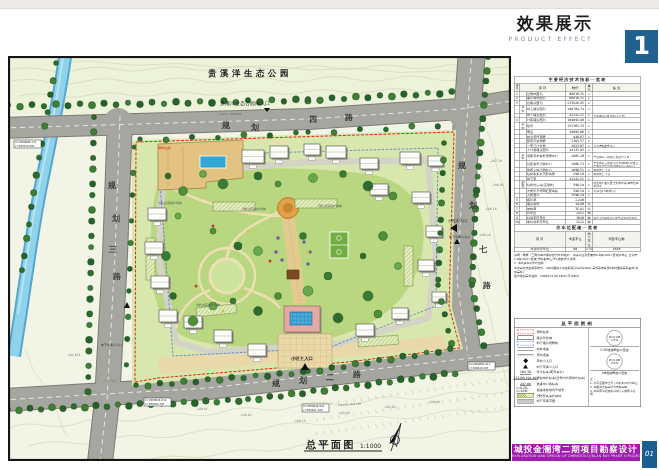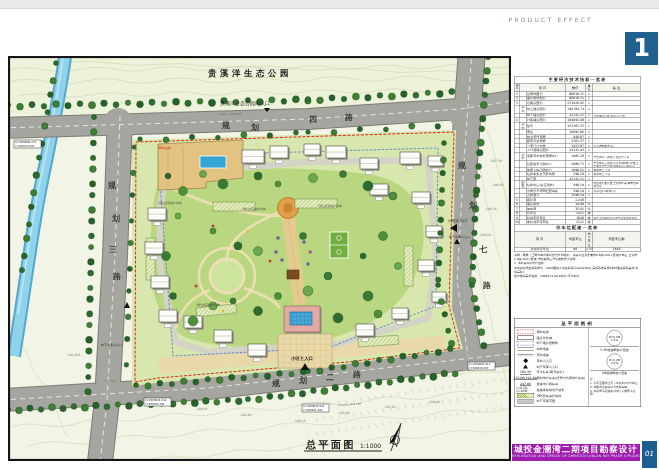--- a/index.html
+++ b/index.html
@@ -66,20 +66,21 @@
   #sheetno{position:absolute;left:642px;top:441px;width:15px;height:27px;background:#1b5e92;
     color:#fff;font-size:7px;text-align:center;line-height:27px;font-style:italic;}
 </style>
 </head>
 <body>
 
 <div class="topbar"></div>
 
 <div class="hdr">
   <div style="position:relative;padding-right:42px;">
+    <div class="hdr-cn">效果展示</div>
     <div class="hdr-en">PRODUCT  EFFECT</div>
     <div class="hdr-badge">1</div>
   </div>
 </div>
 
 <svg id="map" width="503" height="405" viewBox="0 0 503 405">
   <defs>
     <pattern id="hatch" width="3" height="3" patternUnits="userSpaceOnUse" patternTransform="rotate(45)">
       <rect width="3" height="3" fill="#e4eec0"></rect>
       <line x1="0" y1="0" x2="0" y2="3" stroke="#94b050" stroke-width="0.9"></line>

